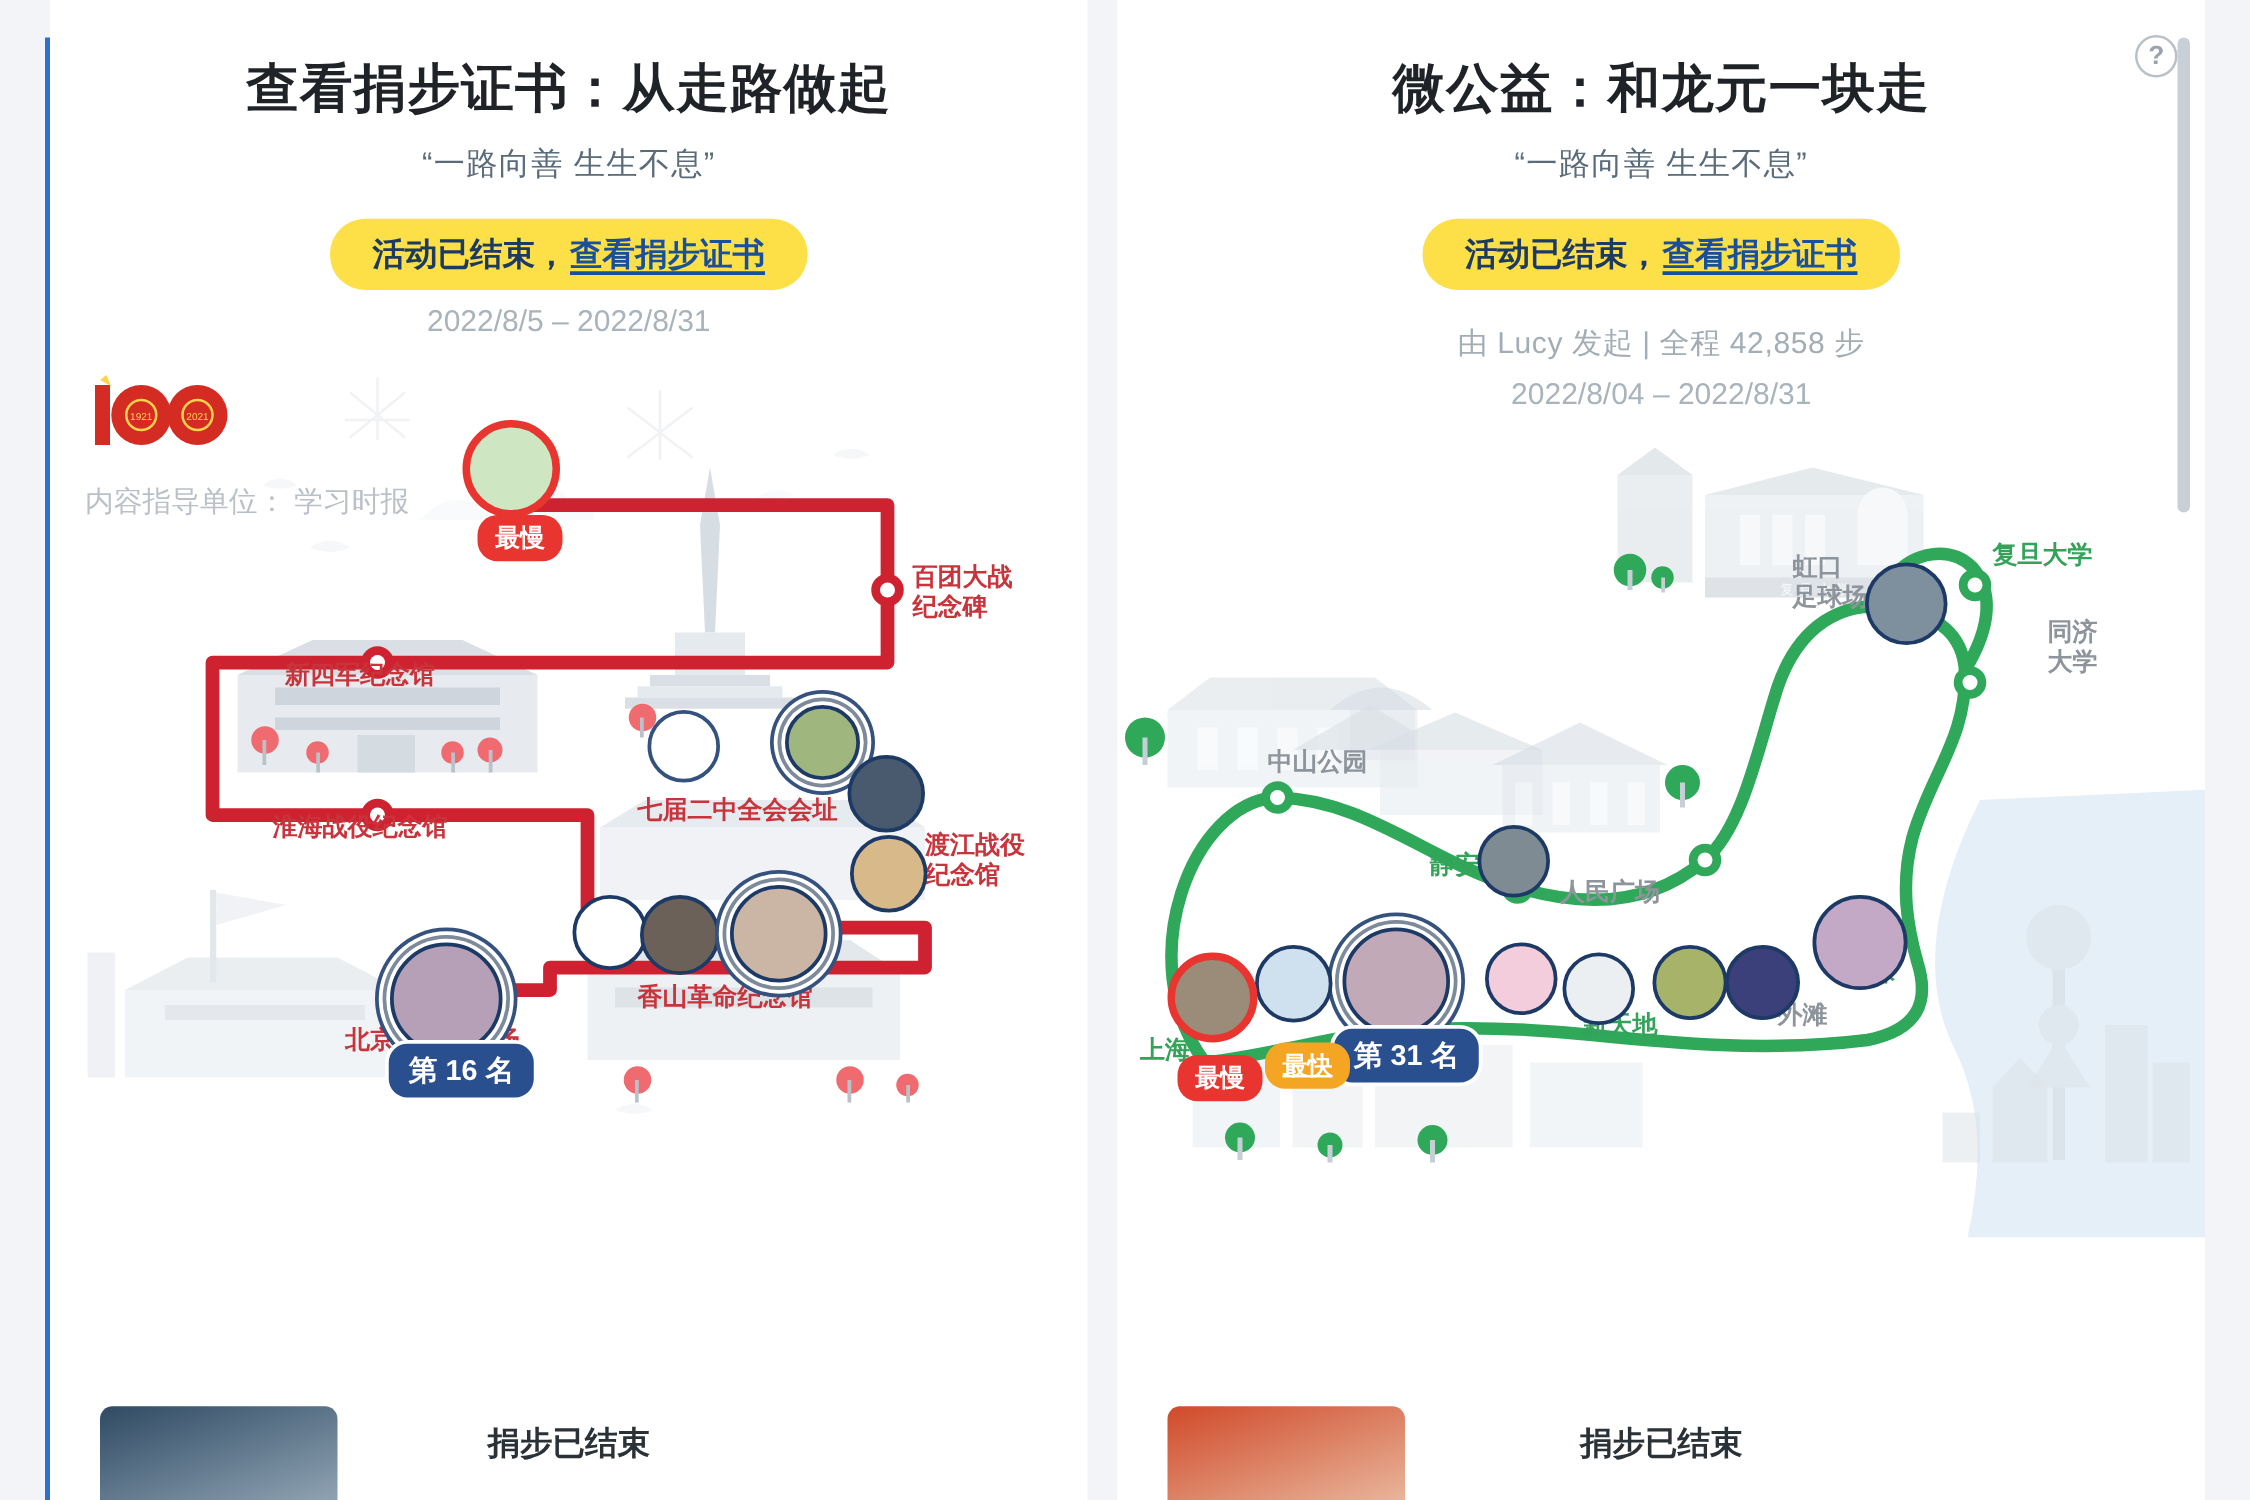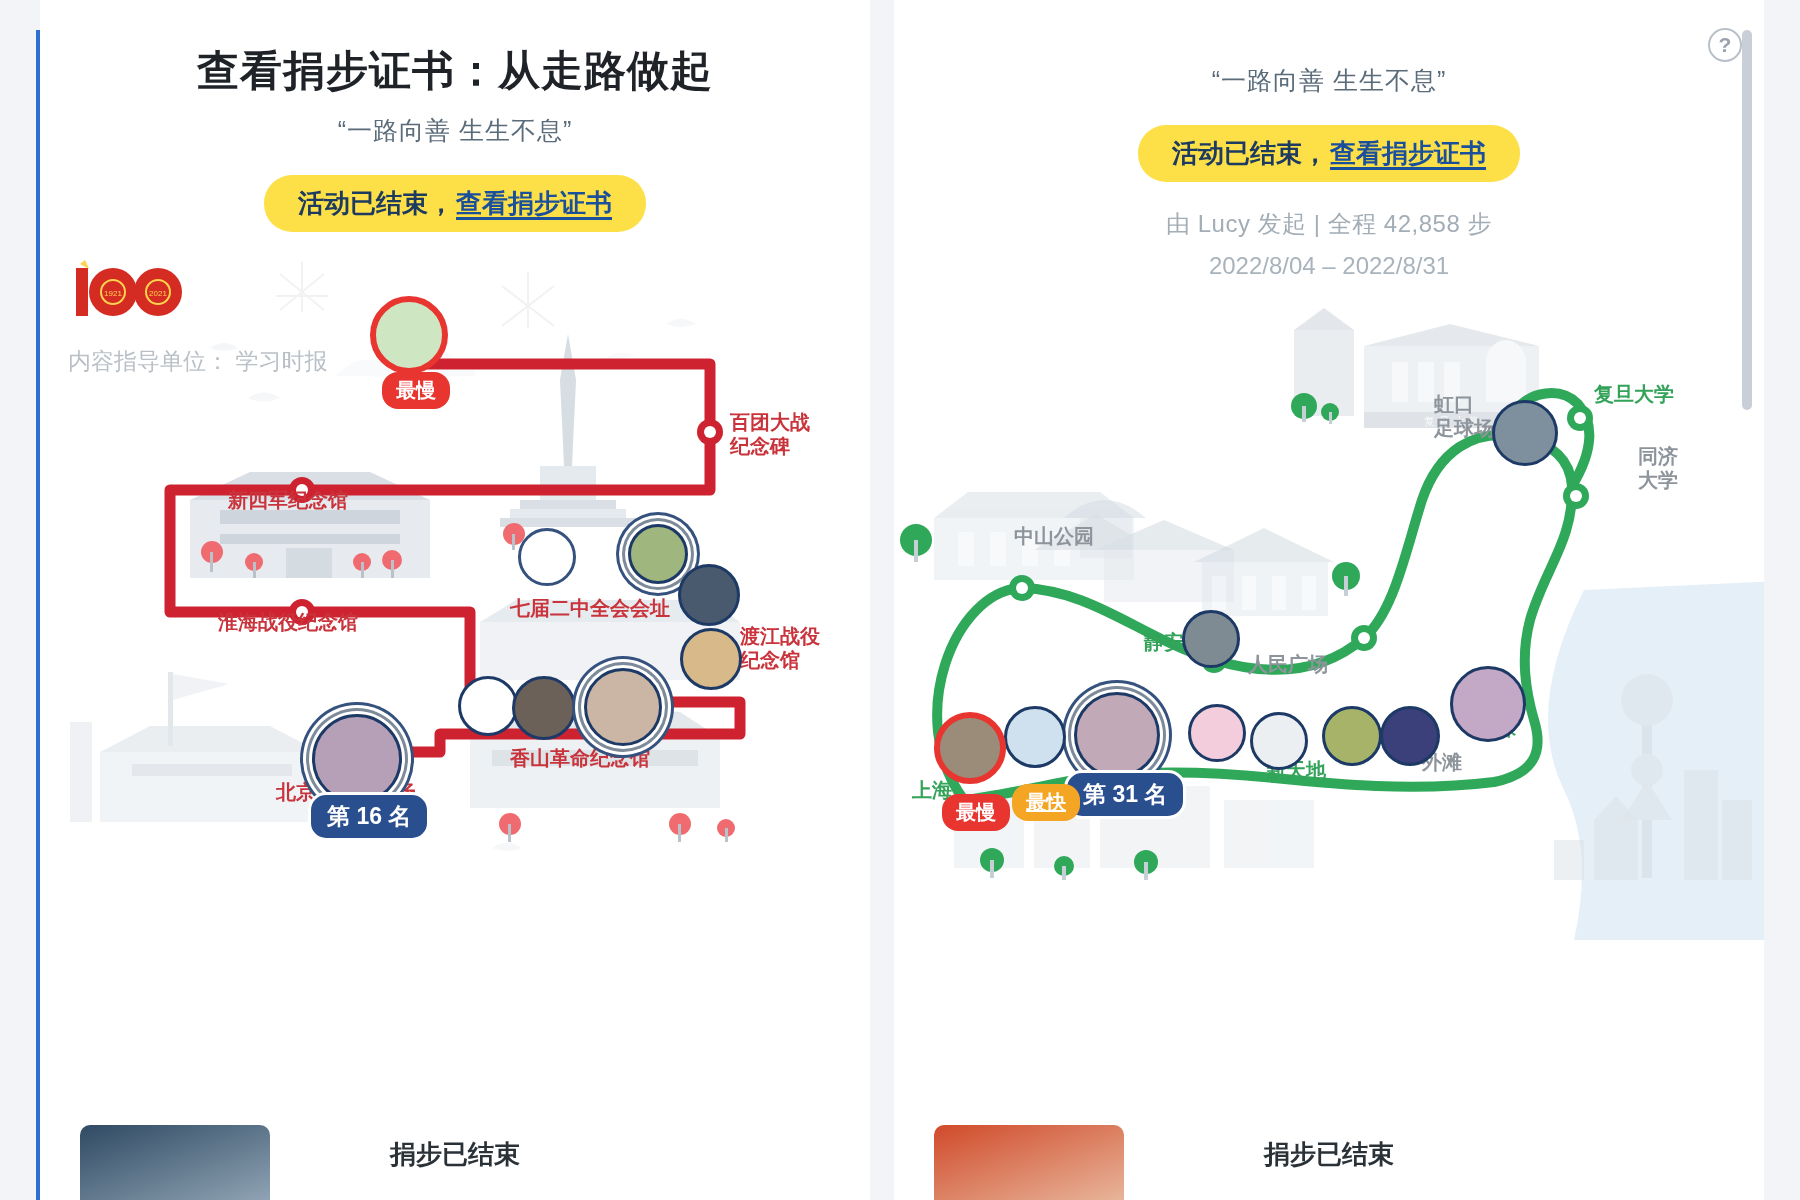--- a/index.html
+++ b/index.html
@@ -120,20 +120,21 @@
 
   <div class="panel panel-left">
 
     <div class="header">
       <div class="title">查看捐步证书：从走路做起</div>
       <div class="subtitle">“一路向善 生生不息”</div>
       <div class="status-pill">
         <span>活动已结束，</span>
           <span class="link">查看捐步证书</span>
       </div>
+      <div class="meta2">2022/8/5 – 2022/8/31</div>
     </div>
 
     <div class="map">
 
       <div class="emblem">
         <svg viewBox="0 0 120 62">
           <path d="M8 8 L8 56 L20 56 L20 8 Z" fill="#d42b22"></path>
           <circle cx="45" cy="32" r="24" fill="#d42b22"></circle>
           <circle cx="45" cy="32" r="12" fill="none" stroke="#ffd34d" stroke-width="2"></circle>
           <circle cx="90" cy="32" r="24" fill="#d42b22"></circle>
@@ -274,20 +275,21 @@
     <div class="footer-note">捐步已结束</div>
   </div>
 
   <div class="panel-gap"></div>
 
   <div class="panel panel-right">
 
     <div class="help-icon">?</div>
 
     <div class="header">
+      <div class="title">微公益：和龙元一块走</div>
       <div class="subtitle">“一路向善 生生不息”</div>
       <div class="status-pill">
         <span>活动已结束，</span>
           <span class="link">查看捐步证书</span>
       </div>
       <div class="meta">由 Lucy 发起 | 全程 42,858 步</div>
       <div class="meta2">2022/8/04 – 2022/8/31</div>
     </div>
 
     <div class="map">
@@ -400,21 +402,21 @@
           <circle cx="682" cy="196" r="13"></circle>
             <circle cx="682" cy="196" r="6" fill="#fff"></circle>
         </g>
       </svg>
 
       <div class="lbl lbl-green" style="left:700px; top:82px;">复旦大学</div>
       <div class="lbl lbl-gray" style="left:540px; top:92px; font-family:Liberation Serif, serif;">虹口
 足球场</div>
       <div class="lbl lbl-gray" style="left:744px; top:144px; text-align:center;">同济
 大学</div>
-      <div class="lbl lbl-gray" style="left:120px; top:224px;">中山公园</div>
+      <div class="lbl lbl-gray" style="left:120px; top:248px;">中山公园</div>
       <div class="lbl lbl-green" style="left:250px; top:330px;">静安寺</div>
       <div class="lbl lbl-gray" style="left:354px; top:352px;">人民广场</div>
       <div class="lbl lbl-green" style="left:372px; top:458px;">新天地</div>
       <div class="lbl lbl-gray" style="left:528px; top:450px;text-align:center;">外滩</div>
       <div class="lbl lbl-green" style="left:582px; top:416px;">明珠</div>
       <div class="lbl lbl-green" style="left:18px; top:478px;">上海</div>
 
       <div class="av thin" style="left:598px; top:100px; width:66px; height:66px; background:#7e8f9e;"></div>
       <div class="av thin" style="left:556px; top:366px; width:76px; height:76px; background:#c3a9c6;"></div>
       <div class="av thin" style="left:288px; top:310px; width:58px; height:58px; background:#7f8b93;"></div>

